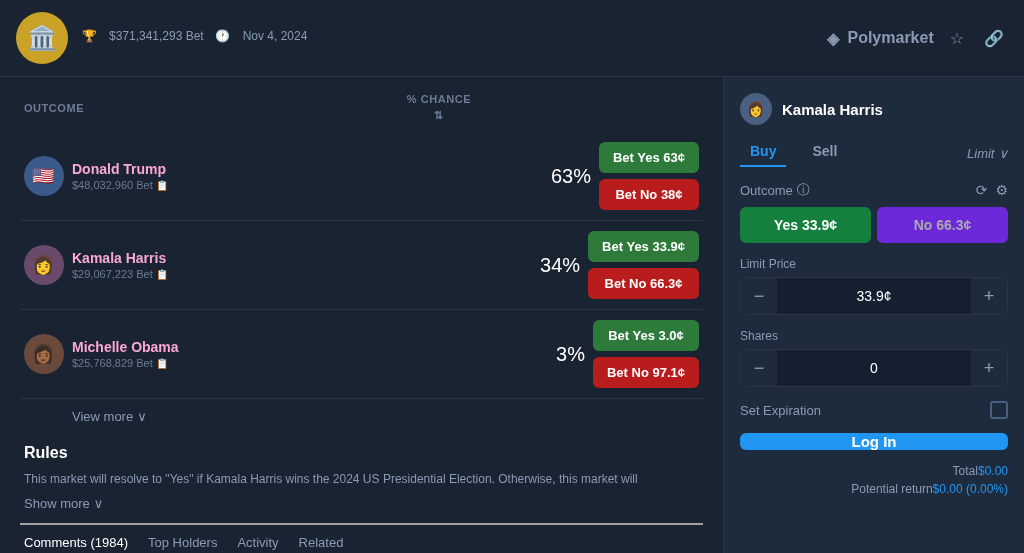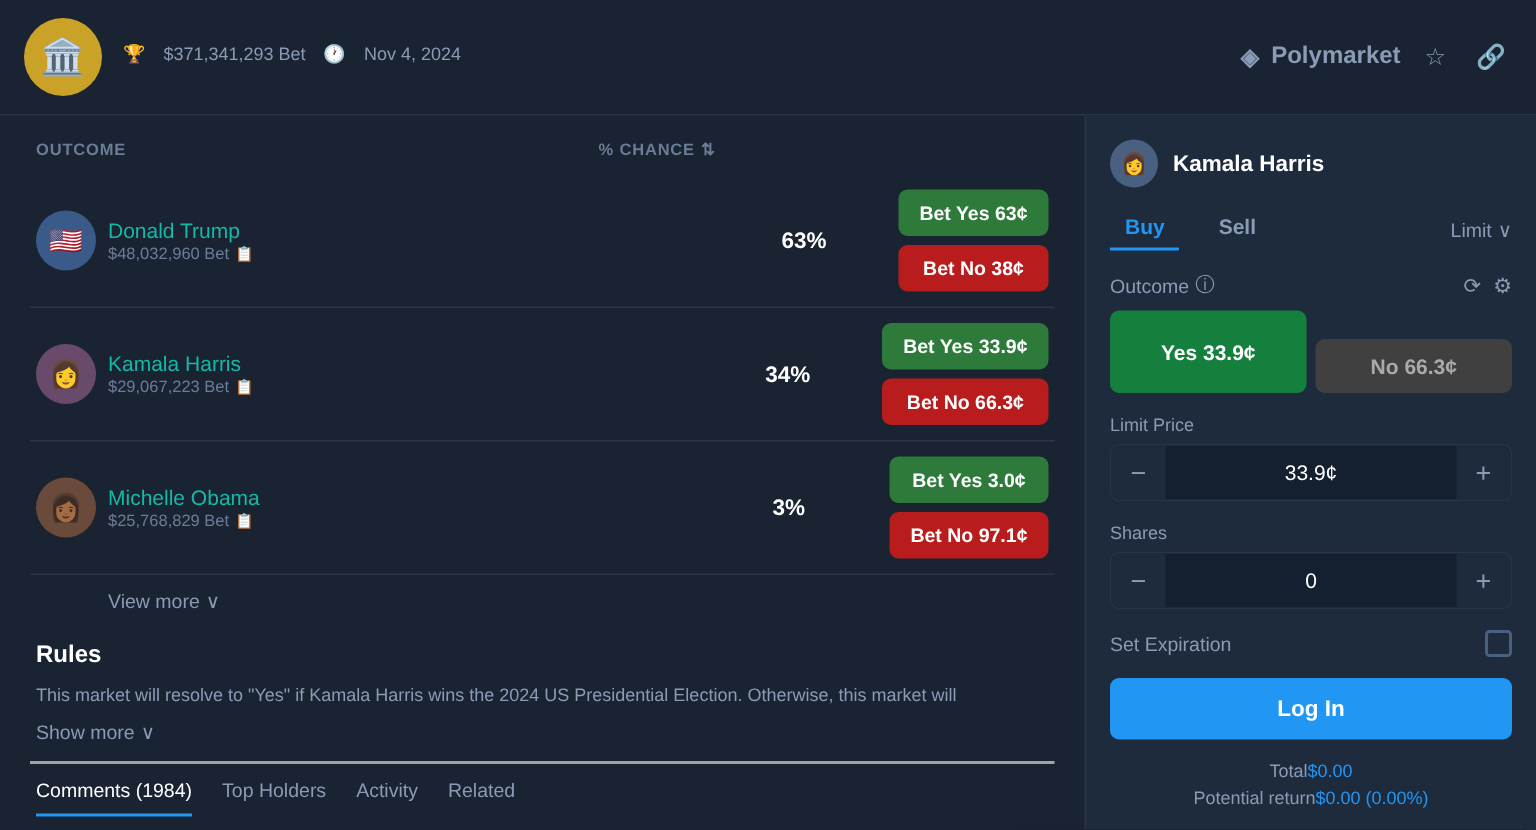--- a/index.html
+++ b/index.html
@@ -100,20 +100,21 @@
       margin-bottom: 10px;
       padding: 0 4px;
     }
     .table-header .col-outcome { flex: 1; }
     .table-header .col-chance {
       width: 80px;
       text-align: center;
       display: flex;
       align-items: center;
       gap: 4px;
+      flex-direction: column;
     }
 
     
     .outcome-row {
       display: flex;
       align-items: center;
       padding: 10px 4px;
       border-bottom: 1px solid #2a3547;
       gap: 8px;
     }
@@ -125,36 +126,36 @@
       overflow: hidden;
       background: #2a3547;
       display: flex; align-items: center; justify-content: center;
       font-size: 18px;
     }
     .outcome-info {
       flex: 1;
     }
     .outcome-name {
       font-size: 14px;
-      font-weight: 400;
-      color: #14b8a6;
+      font-weight: 700;
+      color: #f9a8d4;
     }
     .outcome-bet {
       font-size: 11px;
       color: #6b7c96;
       display: flex;
       align-items: center;
       gap: 4px;
       margin-top: 2px;
     }
     .outcome-chance {
       width: 70px;
-      text-align: left;
-      font-size: 15px;
-      font-weight: 700;
+      text-align: right;
+      font-size: 20px;
+      font-weight: 400;
       color: #ffffff;
     }
     .outcome-actions {
       display: flex;
       gap: 6px;
       flex-direction: column;
     }
     .bet-btn {
       padding: 8px 14px;
       border-radius: 6px;
@@ -282,20 +283,21 @@
     .bs-tab.active { color: #2196f3; border-bottom-color: #2196f3; }
     .bs-tab:not(.active) { color: #8a9bb5; }
     .bs-spacer { flex: 1; }
     .limit-select {
       display: flex;
       align-items: center;
       gap: 4px;
       font-size: 13px;
       color: #8a9bb5;
       cursor: pointer;
+      font-style: italic;
     }
 
     
     .outcome-label-row {
       display: flex;
       align-items: center;
       justify-content: space-between;
     }
     .outcome-label-text {
       font-size: 13px;
@@ -317,21 +319,21 @@
       flex: 1;
       padding: 10px 8px;
       border-radius: 6px;
       border: none;
       font-size: 14px;
       font-weight: 600;
       cursor: pointer;
       text-align: center;
     }
     .yn-btn.yes { background: #15803d; color: #ffffff; }
-    .yn-btn.no  { background: #404040; color: #aaa; margin-top: 19px; }
+    .yn-btn.no  { background: #6d28d9; color: #aaa; }
 
     
     .field-label {
       font-size: 12px;
       color: #8a9bb5;
       margin-bottom: 6px;
     }
     .stepper {
       display: flex;
       align-items: center;
@@ -375,39 +377,38 @@
       height: 18px;
       border: 2px solid #4a6080;
       border-radius: 3px;
       background: transparent;
       cursor: pointer;
     }
 
     
     .login-btn {
       width: 100%;
-      padding: 12px;
       background: #2196f3;
       color: #ffffff;
       border: none;
       border-radius: 6px;
       font-size: 15px;
       font-weight: 600;
       cursor: pointer;
     }
 
     
     .totals {
       display: flex;
       flex-direction: column;
       gap: 4px;
     }
     .total-row {
       display: flex;
-      justify-content: center;
+      justify-content: flex-end;
       font-size: 12px;
     }
     .total-label { color: #8a9bb5; }
     .total-value { color: #2196f3; }
 
     
     .left-panel::-webkit-scrollbar { width: 4px; }
     .left-panel::-webkit-scrollbar-track { background: transparent; }
     .left-panel::-webkit-scrollbar-thumb { background: #2a3547; border-radius: 2px; }
   </style>

